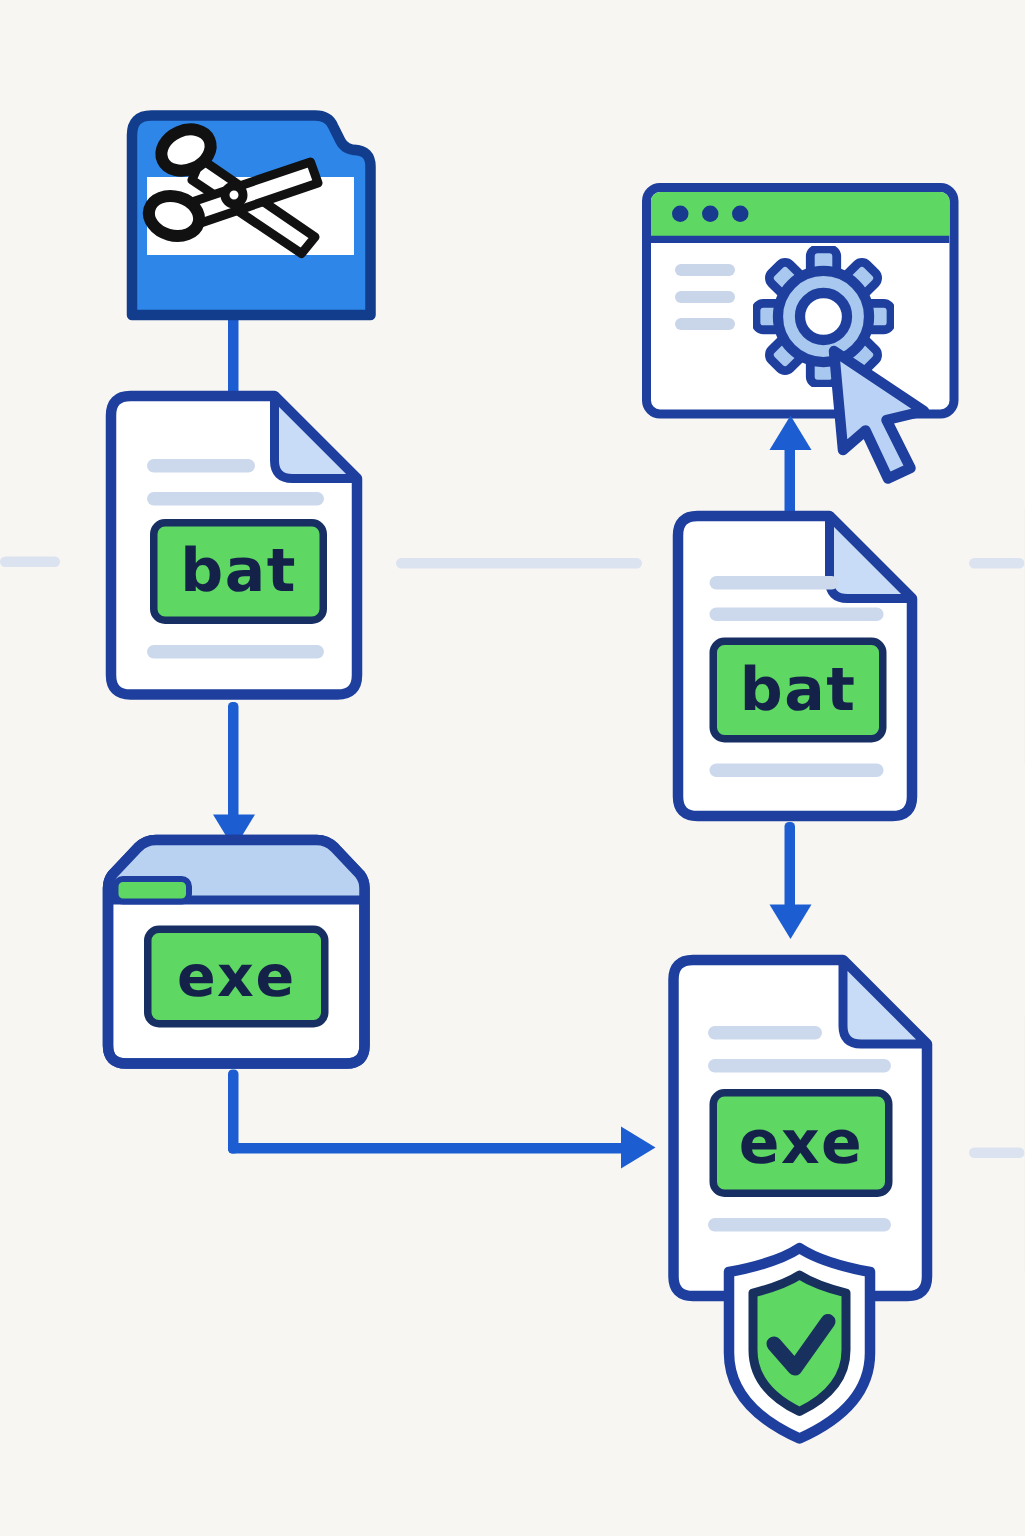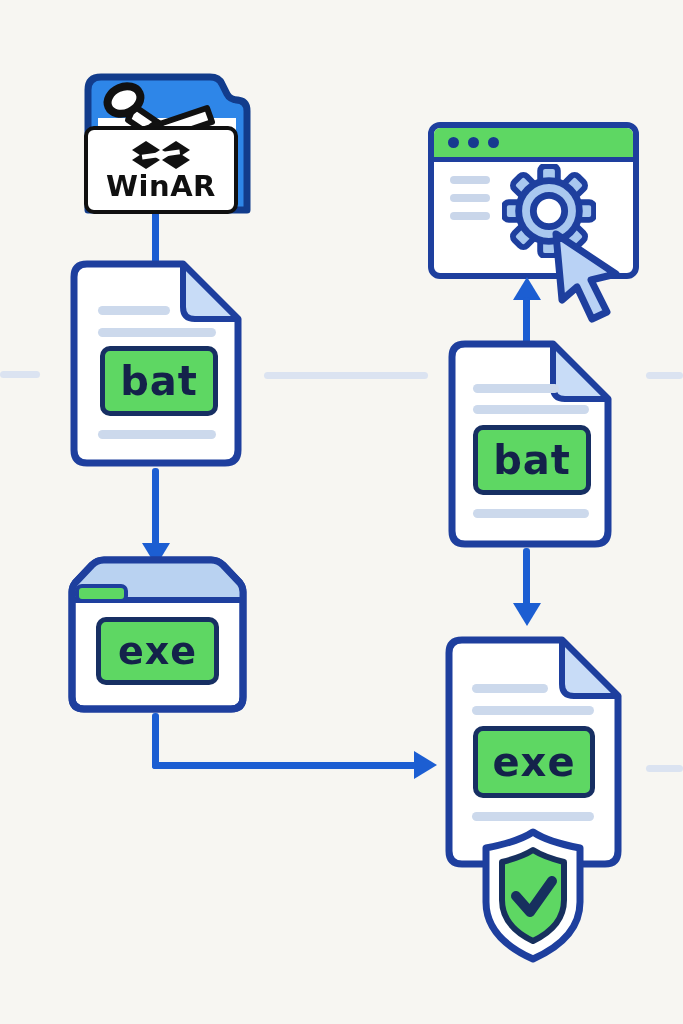--- a/index.html
+++ b/index.html
@@ -79,30 +79,20 @@
       <path d="M4 146 V26 Q4 13 17 13 L126 13 Q135 13 138 20 L143 30 Q146 36 154 36 L152 36 Q163 36 163 47 V146 Z" fill="#2e86e8" stroke="#123c8c" stroke-width="7" stroke-linejoin="round"></path>
       <rect x="14" y="54" width="138" height="52" fill="#ffffff"></rect>
     </svg>
     <svg class="abs" style="left:8px;top:6px;" width="132" height="122" viewBox="0 0 132 122">
       <polygon points="42,36 118,88 109,99 36,50" fill="#ffffff" stroke="#111111" stroke-width="6" stroke-linejoin="round"></polygon>
       <polygon points="38,80 120,52 115,38 32,66" fill="#ffffff" stroke="#111111" stroke-width="6" stroke-linejoin="round"></polygon>
       <ellipse cx="32" cy="30" rx="17" ry="13" transform="rotate(-24 32 30)" fill="#ffffff" stroke="#111111" stroke-width="8"></ellipse>
       <ellipse cx="24" cy="74" rx="17" ry="13" transform="rotate(16 24 74)" fill="#ffffff" stroke="#111111" stroke-width="8"></ellipse>
       <circle cx="64" cy="60" r="6" fill="#ffffff" stroke="#111111" stroke-width="6"></circle>
     </svg>
-    <div class="labelbox">
-      <svg width="58" height="30" viewBox="0 0 58 30">
-        <polygon points="14,1 28,10 14,19 0,10" fill="#111111"></polygon>
-        <polygon points="44,1 58,10 44,19 30,10" fill="#111111"></polygon>
-        <polygon points="14,11 28,20 14,29 0,20" fill="#111111"></polygon>
-        <polygon points="44,11 58,20 44,29 30,20" fill="#111111"></polygon>
-        <rect x="10" y="12" width="38" height="5" fill="#ffffff" transform="rotate(-8 29 15)"></rect>
-      </svg>
-      <span class="name">WinAR</span>
-    </div>
   </div>
 
   <div class="file" style="left:70px;top:260px;width:172px;height:207px;">
     <svg class="frame" width="172" height="207" viewBox="0 0 172 207">
       <path d="M17 4 H113 L168 59 V190 Q168 203 155 203 H17 Q4 203 4 190 V17 Q4 4 17 4 Z" fill="#ffffff" stroke="#1e3f9e" stroke-width="7" stroke-linejoin="round"></path>
       <path d="M113 4 L168 59 H125 Q113 59 113 47 Z" fill="#c8dcf7" stroke="#1e3f9e" stroke-width="6" stroke-linejoin="round"></path>
     </svg>
     <div class="bar" style="left:28px;top:46px;width:72px;"></div>
     <div class="bar" style="left:28px;top:68px;width:118px;"></div>
     <div class="tagbox" style="left:30px;top:86px;width:108px;height:60px;">

